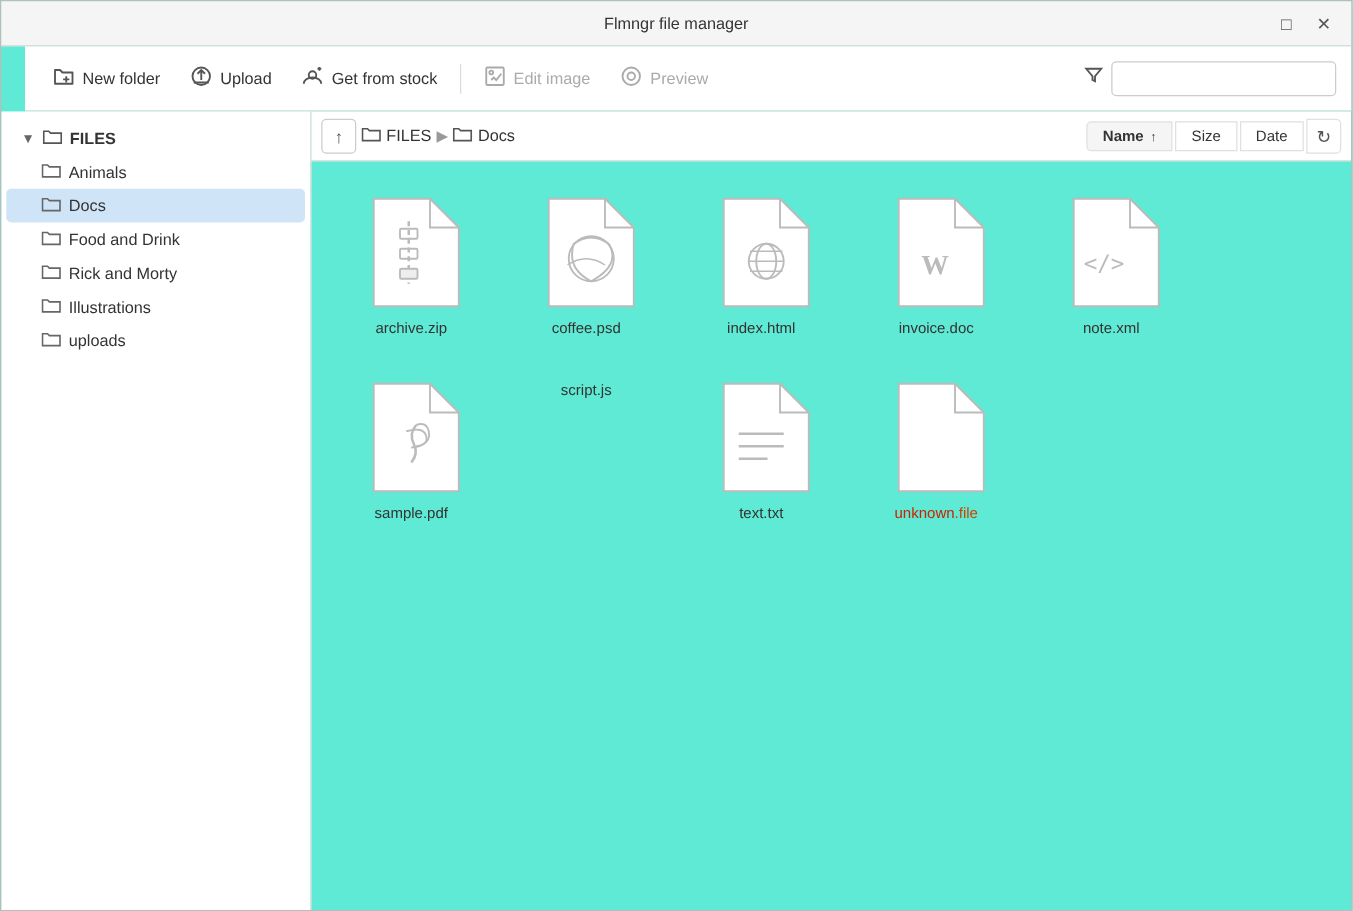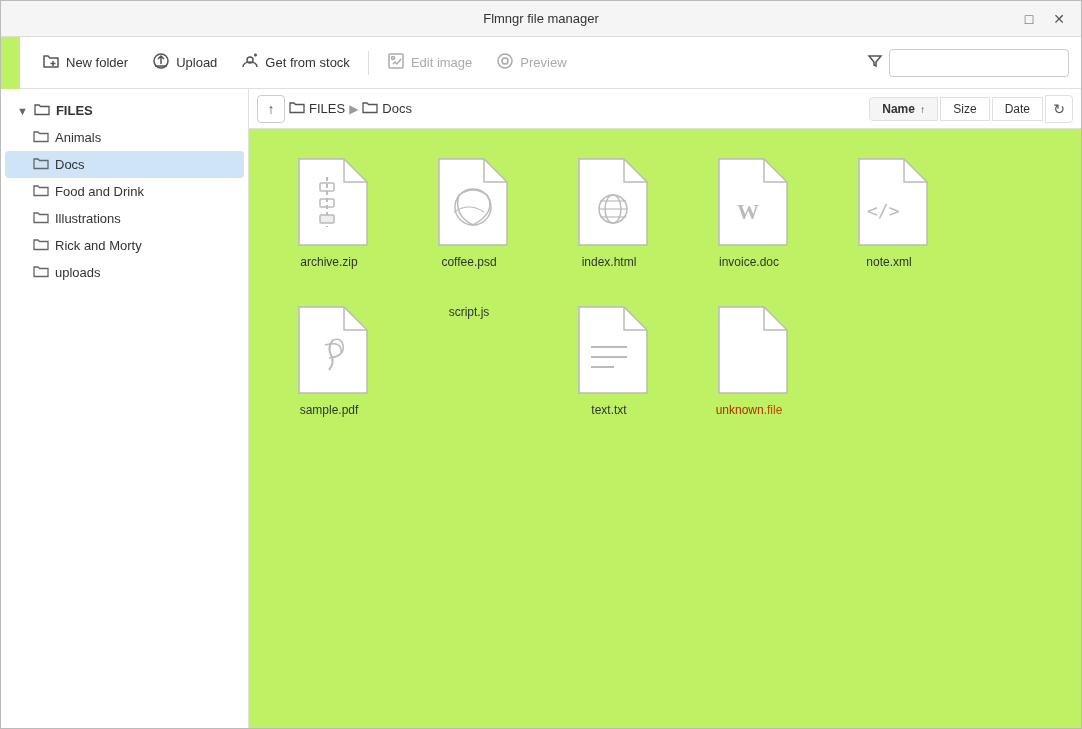--- a/index.html
+++ b/index.html
@@ -1,21 +1,21 @@
 <!DOCTYPE html>
 <html><head>
   <meta charset="utf-8">
   <style>
     * { box-sizing: border-box; margin: 0; padding: 0; }
     body { font-family: -apple-system, BlinkMacSystemFont, 'Segoe UI', Arial, sans-serif; font-size: 13px; background: #f0f0f0; }
 
     .window {
       width: 1082px;
       height: 729px;
-      background: #bef264;
+      background: #5eead4;
       border: 1px solid #bbb;
       display: flex;
       flex-direction: column;
       box-shadow: 0 2px 8px rgba(0,0,0,0.15);
     }
 
     
     .titlebar {
       height: 36px;
       background: #f5f5f5;
@@ -376,30 +376,30 @@
         </span>
         <span>Food and Drink</span>
       </div>
 
       <div class="sidebar-item sidebar-indent">
         <span>
           <svg width="16" height="14" viewBox="0 0 16 14" fill="none" stroke="#666" stroke-width="1.3">
             <path d="M1 3h4l1.5 1.5H15v8H1z"></path>
           </svg>
         </span>
+        <span>Rick and Morty</span>
+      </div>
+
+      <div class="sidebar-item sidebar-indent">
+        <span>
+          <svg width="16" height="14" viewBox="0 0 16 14" fill="none" stroke="#666" stroke-width="1.3">
+            <path d="M1 3h4l1.5 1.5H15v8H1z"></path>
+          </svg>
+        </span>
         <span>Illustrations</span>
-      </div>
-
-      <div class="sidebar-item sidebar-indent">
-        <span>
-          <svg width="16" height="14" viewBox="0 0 16 14" fill="none" stroke="#666" stroke-width="1.3">
-            <path d="M1 3h4l1.5 1.5H15v8H1z"></path>
-          </svg>
-        </span>
-        <span>Rick and Morty</span>
       </div>
 
       <div class="sidebar-item sidebar-indent">
         <span>
           <svg width="16" height="14" viewBox="0 0 16 14" fill="none" stroke="#666" stroke-width="1.3">
             <path d="M1 3h4l1.5 1.5H15v8H1z"></path>
           </svg>
         </span>
         <span>uploads</span>
       </div>

